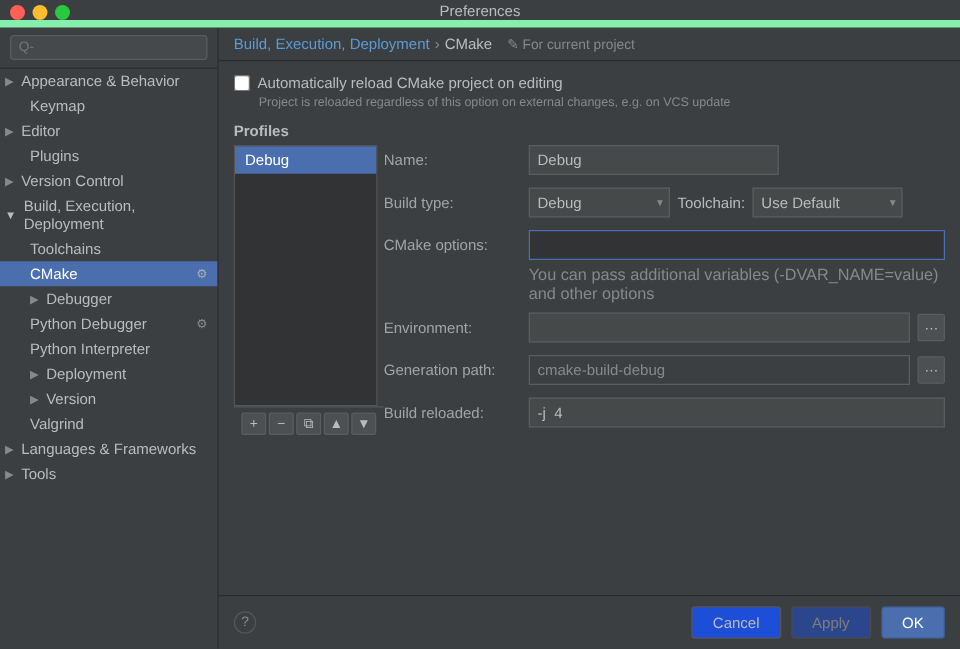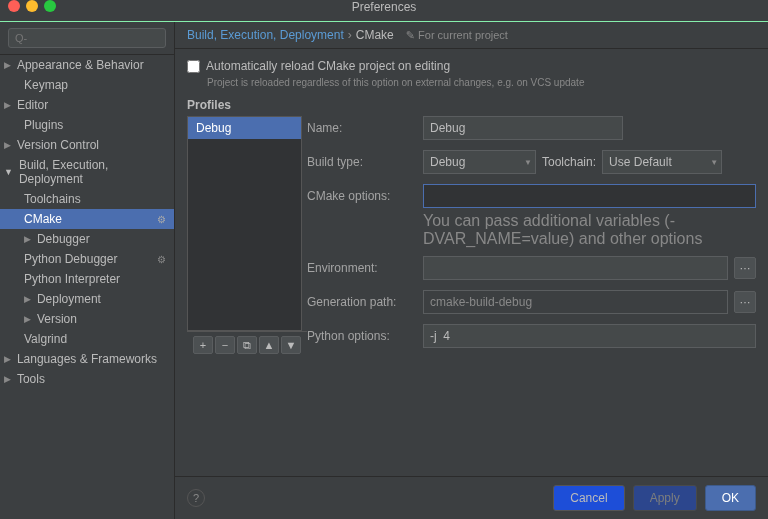--- a/index.html
+++ b/index.html
@@ -12,24 +12,24 @@
       height: 519px;
       overflow: hidden;
       display: flex;
       flex-direction: column;
     }
     
     .title-bar {
       background: #3c3f41;
       height: 22px;
       display: flex;
-      align-items: flex-start;
+      align-items: flex-end;
       justify-content: center;
       position: relative;
-      border-bottom: 1px solid #86efac;
+      border-bottom: 6px solid #86efac;
     }
     .title-bar-buttons {
       position: absolute;
       left: 8px;
       display: flex;
       gap: 6px;
     }
     .title-btn {
       width: 12px;
       height: 12px;
@@ -229,21 +229,21 @@
       width: 22px;
       height: 22px;
       font-size: 11px;
       cursor: pointer;
       border-radius: 2px;
       display: flex;
       align-items: center;
       justify-content: center;
     }
     .field-hint {
-      font-size: 16px;
+      font-size: 13px;
       color: #888;
       margin-left: 116px;
       margin-top: -6px;
       margin-bottom: 8px;
     }
     
     .bottom-bar {
       display: flex;
       align-items: center;
       justify-content: flex-end;
@@ -462,21 +462,21 @@
             <button class="env-btn">⋯</button>
           </div>
 
           <div class="form-row">
             <span class="form-label">Generation path:</span>
             <input type="text" class="form-control" style="background: rgb(60, 63, 65); color: rgb(136, 136, 136);" value="cmake-build-debug">
             <button class="env-btn">⋯</button>
           </div>
 
           <div class="form-row">
-            <span class="form-label">Python options:</span>
+            <span class="form-label">Build reloaded:</span>
             <input type="text" class="form-control" value="-j  4" style="">
           </div>
         </div>
       </div>
     </div>
 
     <div class="bottom-bar">
       <div class="help-icon">
         <span>?</span>
       </div>

